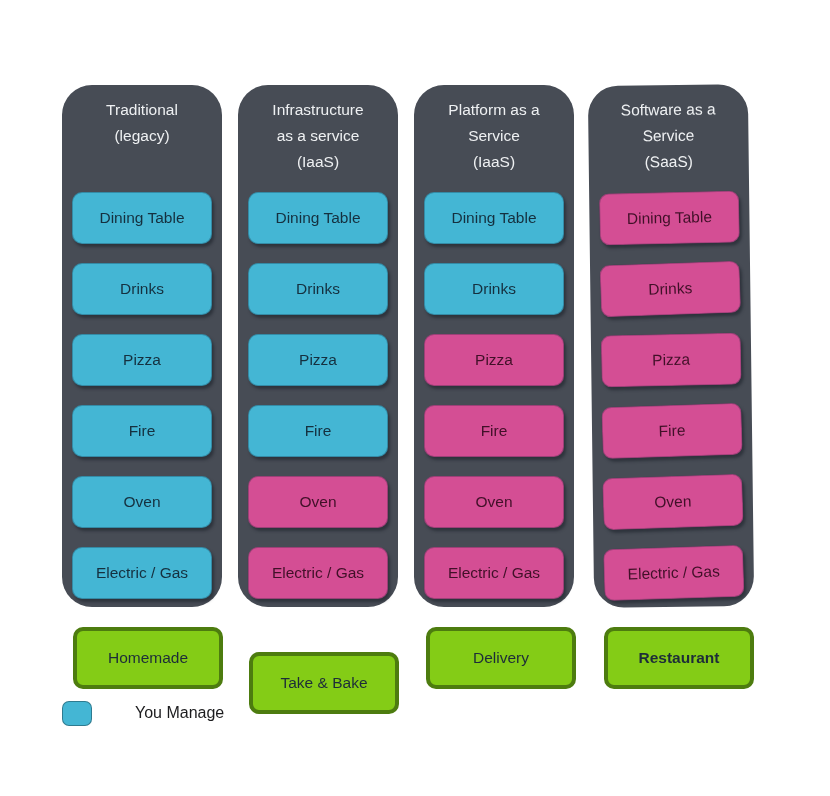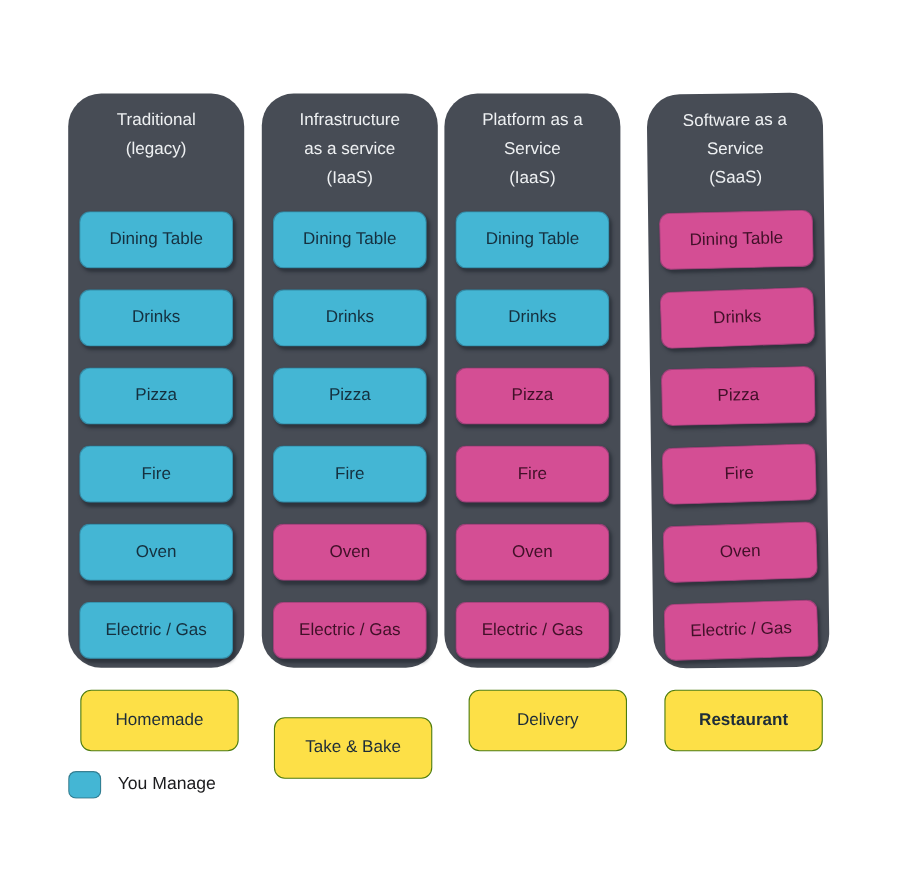--- a/index.html
+++ b/index.html
@@ -2,22 +2,22 @@
 <html><head>
 <meta charset="utf-8">
 <style>
   html,body{margin:0;padding:0;background:#ffffff;}
   .canvas{position:relative;width:830px;height:796px;background:#ffffff;overflow:hidden;
           font-family:"Liberation Sans",sans-serif;padding-left:40px;}
 
   
   .column{position:absolute;top:85px;width:160px;height:522px;background:#474c55;border-radius:30px;}
   #col-legacy{left:62px;}
-  #col-iaas{left:238px;border-radius:29px;}
-  #col-paas{left:404px;}
+  #col-iaas{left:238px;}
+  #col-paas{left:414px;}
   #col-saas{left:591px;transform:rotate(-0.7deg);}
 
   .col-header{position:absolute;top:12px;left:2px;right:2px;text-align:center;
               color:#eef0f2;font-size:15.5px;line-height:26px;font-weight:400;}
   .col-header span{display:block;}
 
   .items{position:absolute;top:107px;left:10px;right:10px;
          display:flex;flex-direction:column;gap:19px;}
   .item{height:50px;border-radius:10px;display:flex;align-items:center;justify-content:center;
         font-size:15.5px;box-shadow:2px 3px 3px rgba(22,28,36,0.5);
@@ -27,32 +27,32 @@
 
   
   #col-saas .item:nth-child(1){transform:rotate(-0.6deg);}
   #col-saas .item:nth-child(2){transform:rotate(-1.3deg);}
   #col-saas .item:nth-child(3){transform:rotate(-0.5deg);}
   #col-saas .item:nth-child(4){transform:rotate(-1.1deg);}
   #col-saas .item:nth-child(5){transform:rotate(-1.2deg);}
   #col-saas .item:nth-child(6){transform:rotate(-1.1deg);}
 
   
-  .footer-box{position:absolute;top:627px;height:54px;width:142px;background:#fde047;
-              border:1px solid #4d7c0f;border-radius:10px;
+  .footer-box{position:absolute;top:627px;height:54px;width:142px;background:#84cc16;
+              border:4px solid #4d7c0f;border-radius:10px;
               display:flex;align-items:center;justify-content:center;
               font-size:15.5px;color:#1d2c39;}
   #foot-legacy{left:73px;}
   #foot-iaas{left:249px;margin-top:25px;}
   #foot-paas{left:426px;}
   #foot-saas{left:604px;font-weight:bold;}
 
   
   .legend{position:absolute;left:62px;top:698px;}
-  .legend-row{display:flex;align-items:center;height:30px;}
+  .legend-row{display:flex;align-items:center;height:30px;gap:28px;}
   .swatch{width:30px;height:25px;border-radius:7px;margin-right:15px;
           border:1px solid rgba(0,0,0,0.32);box-sizing:border-box;}
   .legend-label{font-size:16px;color:#1c1c1e;}
 </style>
 </head>
 <body>
 
 <div class="canvas">
 
   <div class="column" id="col-legacy">

